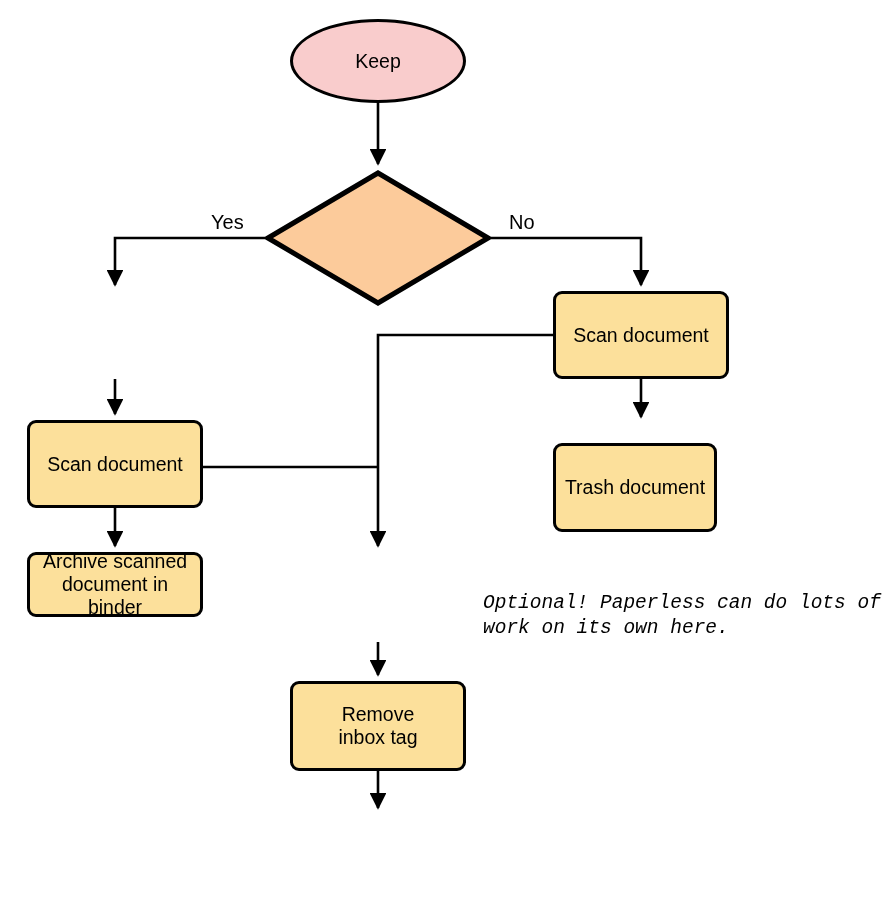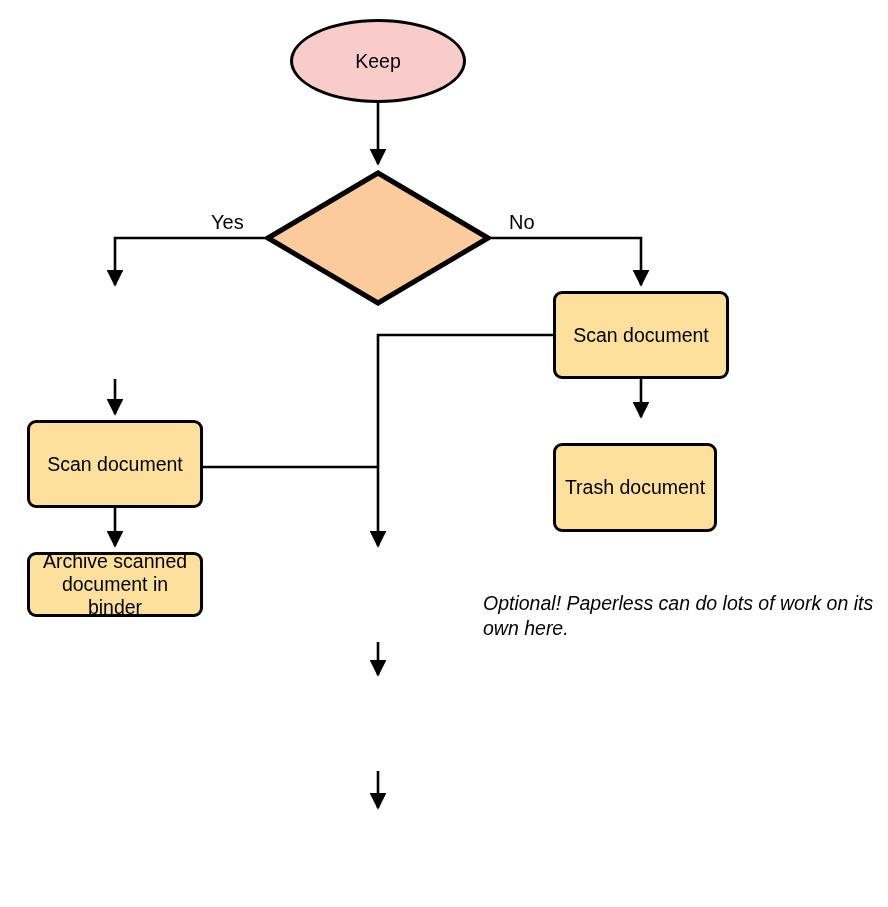--- a/index.html
+++ b/index.html
@@ -138,20 +138,24 @@
 
   <div class="node process" style="left:553px; top:291px; width:176px; height:88px;">
     <span>Scan document</span>
   </div>
 
   <div class="node process" style="left:553px; top:423px; width:164px; height:89px;margin-top:20px;">
     <span>Trash document</span>
   </div>
 
 
+  <div class="node process" style="left:290px; top:681px; width:176px; height:90px;">
+    <span>Remove
+inbox tag</span>
+  </div>
 
 
   <div class="edge-label" style="left:211px; top:211px;">Yes</div>
   <div class="edge-label" style="left:509px; top:211px;">No</div>
 
-  <div class="note" style="left:483px; top:591px;">Optional! Paperless can do lots of work on its own here.</div>
+  <div class="note" style="left:483px; top:591px;font-family:Liberation Mono, monospace;">Optional! Paperless can do lots of work on its own here.</div>
 
 </div>
 
 </body></html>

